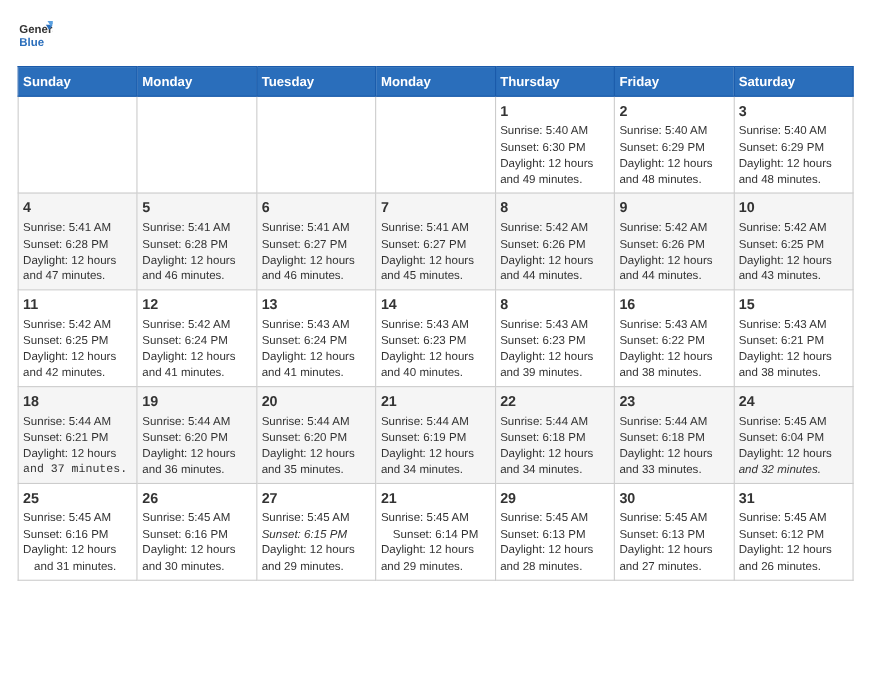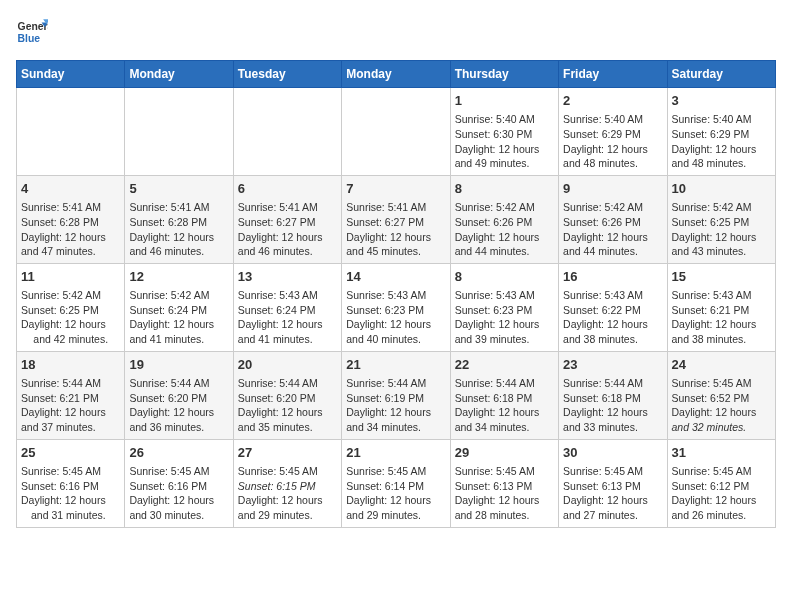--- a/index.html
+++ b/index.html
@@ -178,21 +178,21 @@
           <span style="display: block;">Daylight: 12 hours</span>
           <span style="display: block;">and 43 minutes.</span>
         </td>
       </tr>
       <tr>
         <td>
           <span class="day-number">11</span>
           <span style="display: block;">Sunrise: 5:42 AM</span>
           <span style="display: block;">Sunset: 6:25 PM</span>
           <span style="display: block;">Daylight: 12 hours</span>
-          <span style="display: block; text-align: center;">and 42 minutes.</span>
+          <span style="display: block;">and 42 minutes.</span>
         </td>
         <td>
           <span class="day-number">12</span>
           <span style="display: block;">Sunrise: 5:42 AM</span>
           <span style="display: block;">Sunset: 6:24 PM</span>
           <span style="display: block;">Daylight: 12 hours</span>
           <span style="display: block;">and 41 minutes.</span>
         </td>
         <td>
           <span class="day-number">13</span>
@@ -229,21 +229,21 @@
           <span style="display: block;">Daylight: 12 hours</span>
           <span style="display: block;">and 38 minutes.</span>
         </td>
       </tr>
       <tr>
         <td>
           <span class="day-number">18</span>
           <span style="display: block;">Sunrise: 5:44 AM</span>
           <span style="display: block;">Sunset: 6:21 PM</span>
           <span style="display: block;">Daylight: 12 hours</span>
-          <span style="display: block;">and 37 minutes.</span>
+          <span style="display: block; font-family: Liberation Mono, monospace;">and 37 minutes.</span>
         </td>
         <td>
           <span class="day-number">19</span>
           <span style="display: block;">Sunrise: 5:44 AM</span>
           <span style="display: block;">Sunset: 6:20 PM</span>
           <span style="display: block;">Daylight: 12 hours</span>
           <span style="display: block;">and 36 minutes.</span>
         </td>
         <td>
           <span class="day-number">20</span>
@@ -269,21 +269,21 @@
         <td>
           <span class="day-number">23</span>
           <span style="display: block;">Sunrise: 5:44 AM</span>
           <span style="display: block;">Sunset: 6:18 PM</span>
           <span style="display: block;">Daylight: 12 hours</span>
           <span style="display: block;">and 33 minutes.</span>
         </td>
         <td>
           <span class="day-number">24</span>
           <span style="display: block;">Sunrise: 5:45 AM</span>
-          <span style="display: block;">Sunset: 6:52 PM</span>
+          <span style="display: block;">Sunset: 6:04 PM</span>
           <span style="display: block;">Daylight: 12 hours</span>
           <span style="display: block; font-style: italic;">and 32 minutes.</span>
         </td>
       </tr>
       <tr>
         <td>
           <span class="day-number">25</span>
           <span style="display: block;">Sunrise: 5:45 AM</span>
           <span style="display: block;">Sunset: 6:16 PM</span>
           <span style="display: block;">Daylight: 12 hours</span>
@@ -299,21 +299,21 @@
         <td>
           <span class="day-number">27</span>
           <span style="display: block;">Sunrise: 5:45 AM</span>
           <span style="display: block; font-style: italic;">Sunset: 6:15 PM</span>
           <span style="display: block;">Daylight: 12 hours</span>
           <span style="display: block;">and 29 minutes.</span>
         </td>
         <td>
           <span class="day-number">21</span>
           <span style="display: block;">Sunrise: 5:45 AM</span>
-          <span style="display: block;">Sunset: 6:14 PM</span>
+          <span style="display: block; text-align: center;">Sunset: 6:14 PM</span>
           <span style="display: block;">Daylight: 12 hours</span>
           <span style="display: block;">and 29 minutes.</span>
         </td>
         <td>
           <span class="day-number">29</span>
           <span style="display: block;">Sunrise: 5:45 AM</span>
           <span style="display: block;">Sunset: 6:13 PM</span>
           <span style="display: block;">Daylight: 12 hours</span>
           <span style="display: block;">and 28 minutes.</span>
         </td>

